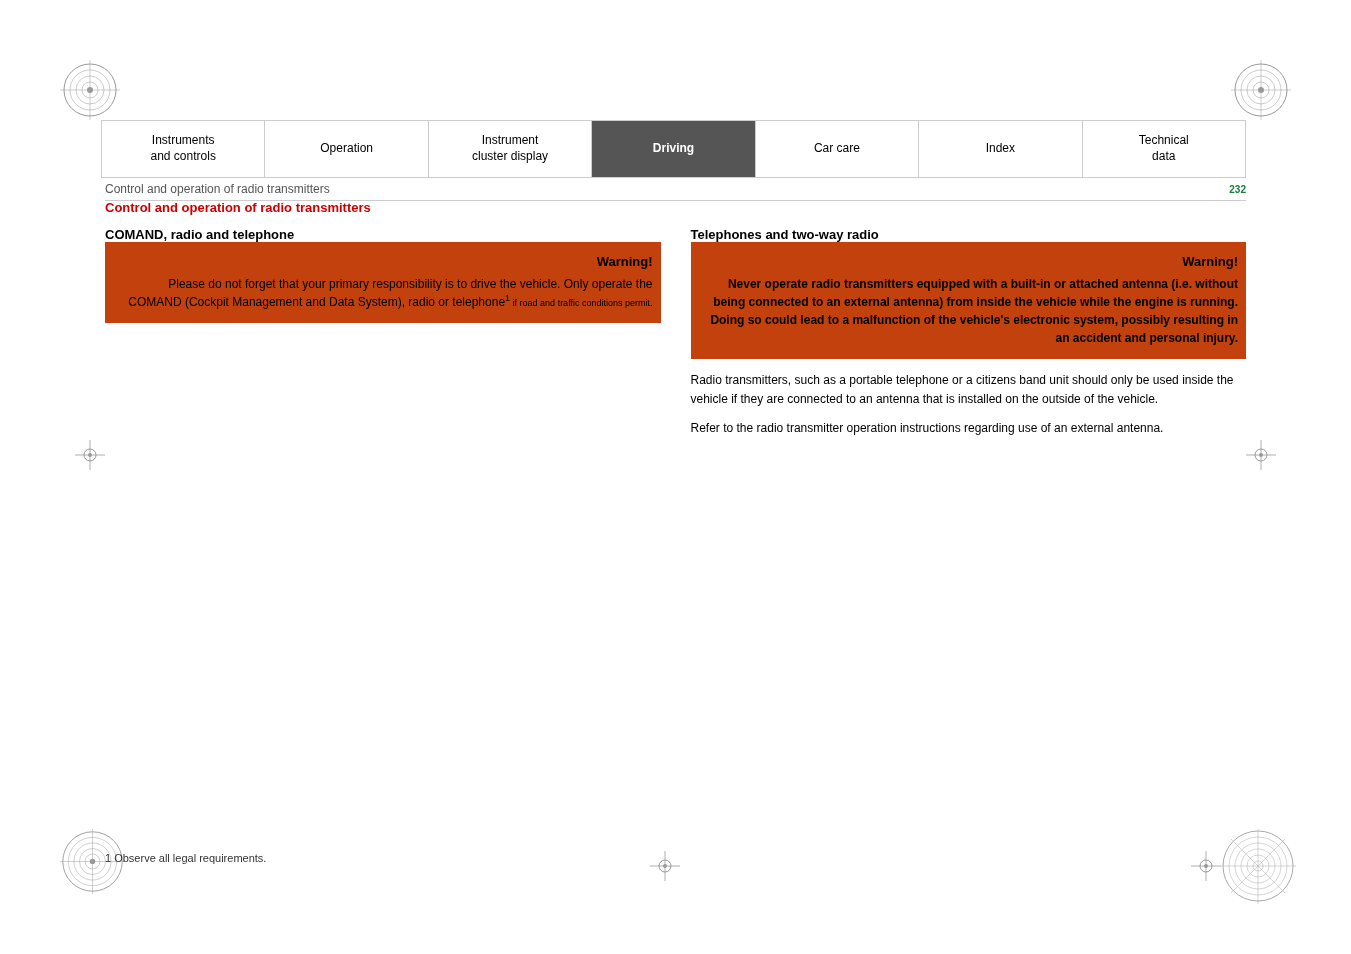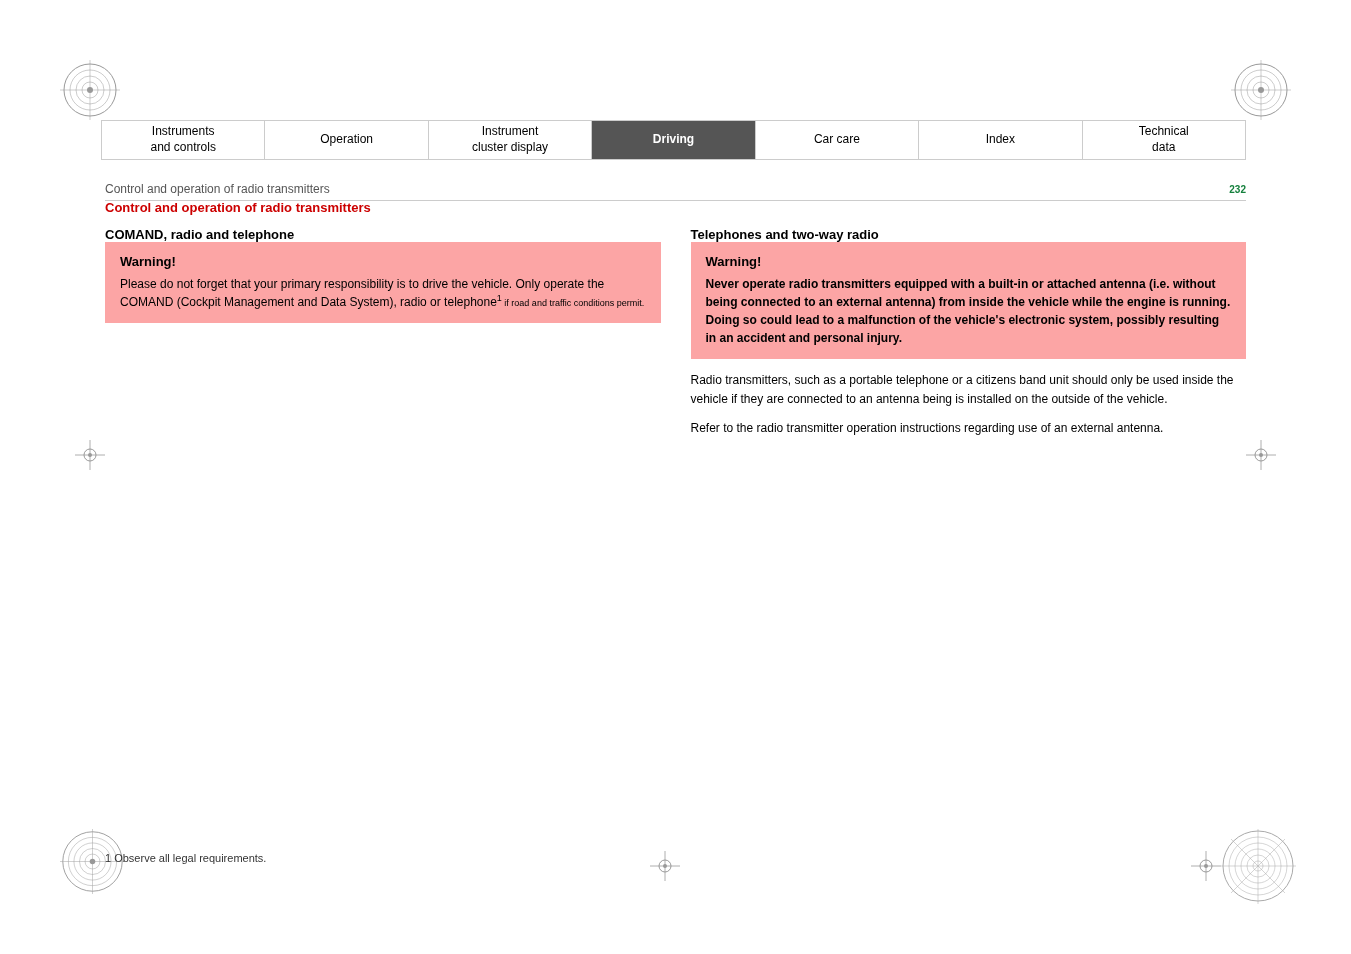--- a/index.html
+++ b/index.html
@@ -24,21 +24,21 @@
       width: 100%;
       height: 100%;
     }
 
     
     .nav-bar {
       position: absolute;
       top: 120px;
       left: 101px;
       right: 105px;
-      height: 40px;
+      height: 58px;
       display: flex;
       border: 1px solid #ccc;
     }
 
     .nav-item {
       flex: 1;
       display: flex;
       align-items: center;
       justify-content: center;
       text-align: center;
@@ -112,24 +112,25 @@
     .column {
       flex: 1;
     }
 
     .column-title {
       font-weight: bold;
       font-size: 13px;
     }
 
     .warning-box {
-      background: #fca5a5;
+      background: #c2410c;
       border: none;
-      padding: 12px 15px;
+      padding: 12px 8px;
       margin-bottom: 12px;
+      text-align: right;
     }
 
     .warning-title {
       font-weight: bold;
       font-size: 13px;
       margin-bottom: 6px;
     }
 
     .warning-text {
       font-size: 12px;
@@ -305,19 +306,19 @@
     <div class="column">
       <div class="column-title">Telephones and two-way radio</div>
 
       <div class="warning-box">
         <div class="warning-title">Warning!</div>
         <div class="warning-text">
           <strong>Never operate radio transmitters equipped with a built-in or attached antenna (i.e. without being connected to an external antenna) from inside the vehicle while the engine is running. Doing so could lead to a malfunction of the vehicle's electronic system, possibly resulting in an accident and personal injury.</strong>
         </div>
       </div>
 
-      <div class="body-text">Radio transmitters, such as a portable telephone or a citizens band unit should only be used inside the vehicle if they are connected to an antenna being is installed on the outside of the vehicle.</div>
+      <div class="body-text">Radio transmitters, such as a portable telephone or a citizens band unit should only be used inside the vehicle if they are connected to an antenna that is installed on the outside of the vehicle.</div>
       <div class="body-text">Refer to the radio transmitter operation instructions regarding use of an external antenna.</div>
     </div>
   </div>
 
   <div class="footnote">1    Observe all legal requirements.</div>
 </div>
 
 </body></html>

